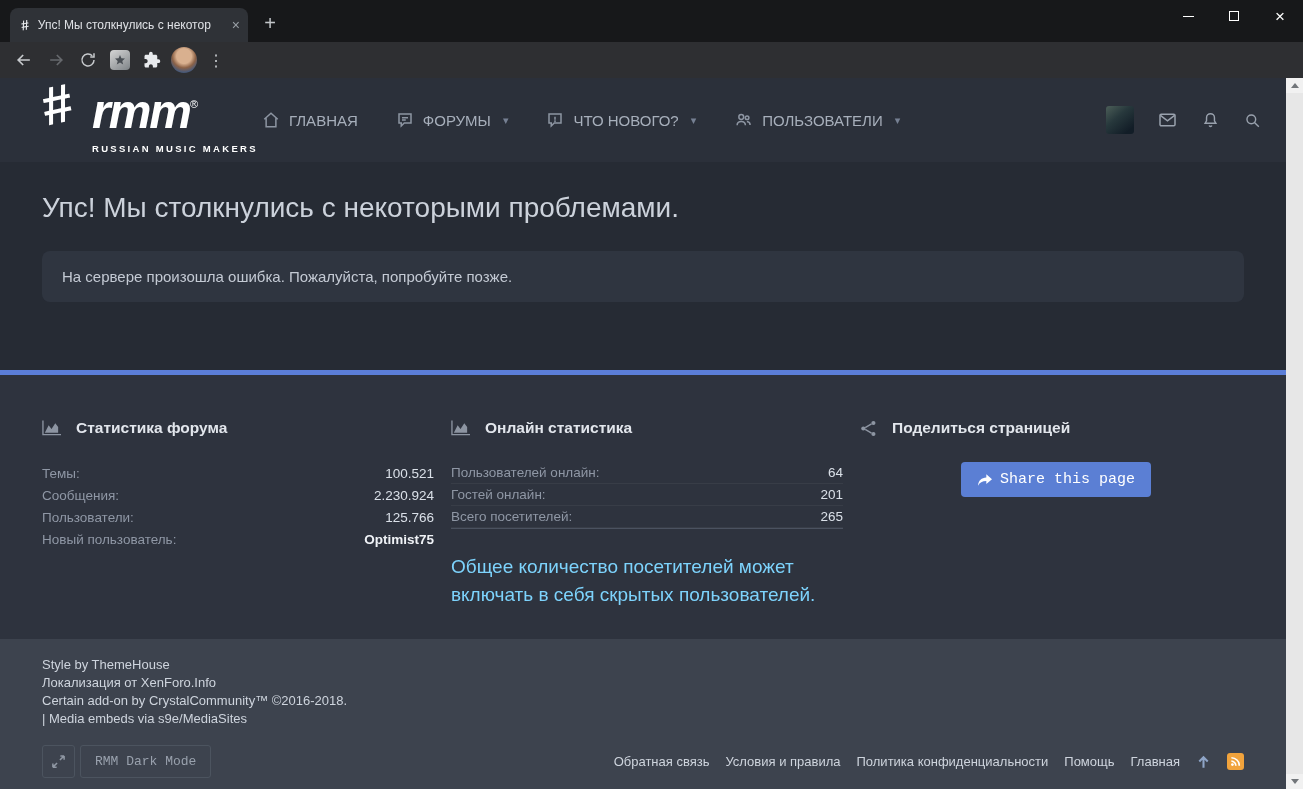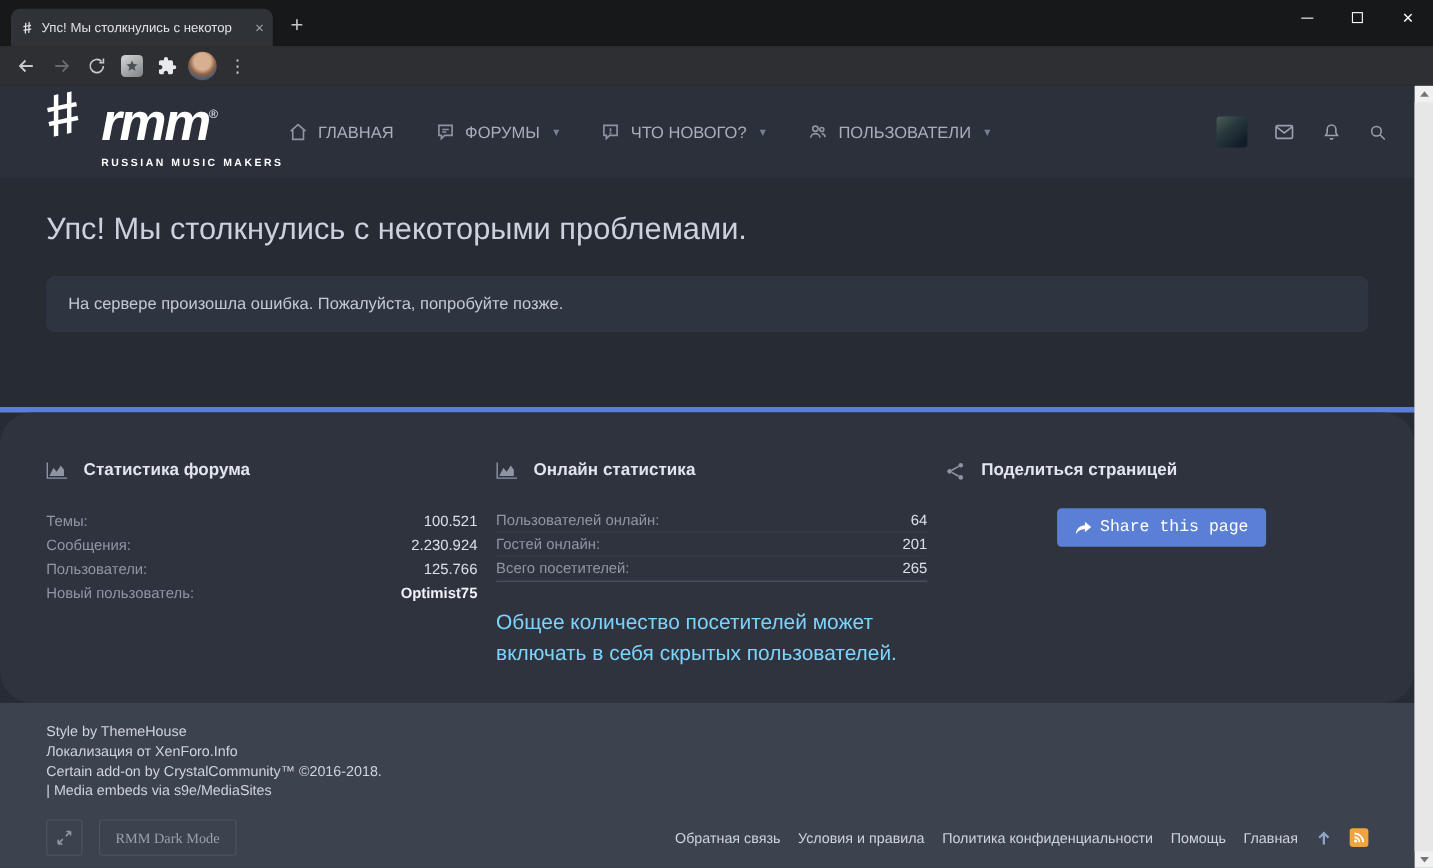--- a/index.html
+++ b/index.html
@@ -51,42 +51,42 @@
   .nav-chevron { color:#768093; font-size:11px; margin-left:3px; }
   .hdr-icons { margin-left:auto; display:flex; align-items:center; gap:23px; }
   .hdr-avatar { width:28px; height:28px; border-radius:3px;
                 background:linear-gradient(140deg,#4c5e58 0%,#27383c 40%,#121d27 85%); }
 
   .main { height:208px; background:#262b34; padding:30px 42px 0; }
   .main-title { color:#ccd2db; font-size:28px; font-weight:400; }
   .errorbox { margin-top:27px; background:#2f3540; border-radius:8px; padding:17px 20px; color:#c4cad4; font-size:15px; }
   .bluebar { height:5px; background:#5b7ed8; }
 
-  .statsband { height:264px; background:#2e333e; padding:44px 42px 0; display:flex; gap:17px;border-radius:29px; }
+  .statsband { height:264px; background:#2e333e; padding:44px 42px 0; display:flex; gap:17px; }
   .statcol { width:392px; flex:0 0 auto; }
   .stat-title { display:flex; align-items:center; gap:15px; color:#e2e6ec; font-size:15.5px; font-weight:bold; margin-bottom:25px; }
   .stat-row { display:flex; justify-content:space-between; align-items:center; height:22px; font-size:13.5px; }
   .stat-label { color:#8f97a5; }
   .stat-value { color:#dae0e8;text-align:right; }
   .username-link .stat-value { color:#eff2f6; font-weight:bold; cursor:pointer; }
   .online .stat-row { border-bottom:1px solid rgba(255,255,255,0.05); }
   .online-divider { border:none; border-top:1px solid #4b5260; }
   .online-note { margin-top:24px; font-size:19px; line-height:1.45; color:#7dd3fc; }
   .share-btn { margin:0 auto; display:flex; align-items:center; gap:7px; background:#5b7fd4; color:#fff;
                font-size:15px; border:none; border-radius:4px; padding:9px 16px; cursor:pointer;
                font-family:Liberation Mono, monospace; }
 
   .sitefooter { height:150px; background:#3d434e; padding:17px 42px 0; }
   .credit-line { color:#ced4dd; font-size:13px; line-height:18px; }
   .footer-row { margin-top:17px; display:flex; align-items:center; }
   .expand-btn { width:33px; height:33px; border:1px solid #4c545f; border-radius:3px; background:transparent;
                 display:flex; align-items:center; justify-content:center; cursor:pointer; }
-  .darkmode-btn { margin-left:15px; height:33px; border:1px solid #4c545f; border-radius:3px; color:#99a1ad;
+  .darkmode-btn { margin-left:5px; height:33px; border:1px solid #4c545f; border-radius:3px; color:#99a1ad;
                   font-size:13px; padding:0 14px; display:flex; align-items:center; background:transparent;
-                  cursor:pointer; font-family:Liberation Serif, serif; }
+                  cursor:pointer; font-family:Liberation Mono, monospace; }
   .footer-links { margin-left:auto; display:flex; align-items:center; gap:16px;justify-content:flex-end; }
   .footer-link { color:#ced4dd; font-size:13px; white-space:nowrap; cursor:pointer; }
   .rss-badge { width:17px; height:17px; border-radius:3px; background:#f1a33c; display:flex;
                align-items:center; justify-content:center; }
 
   
   .scrollbar { position:absolute; top:78px; right:0; width:17px; height:711px; background:#f1f1f1; }
   .sb-thumb { position:absolute; top:15px; left:0; width:17px; height:681px; background:#e7e7e7; }
   .sb-arrow { position:absolute; left:0; width:17px; height:15px; display:flex; align-items:center; justify-content:center; }
   .sb-up { top:0; } .sb-down { bottom:0; }

